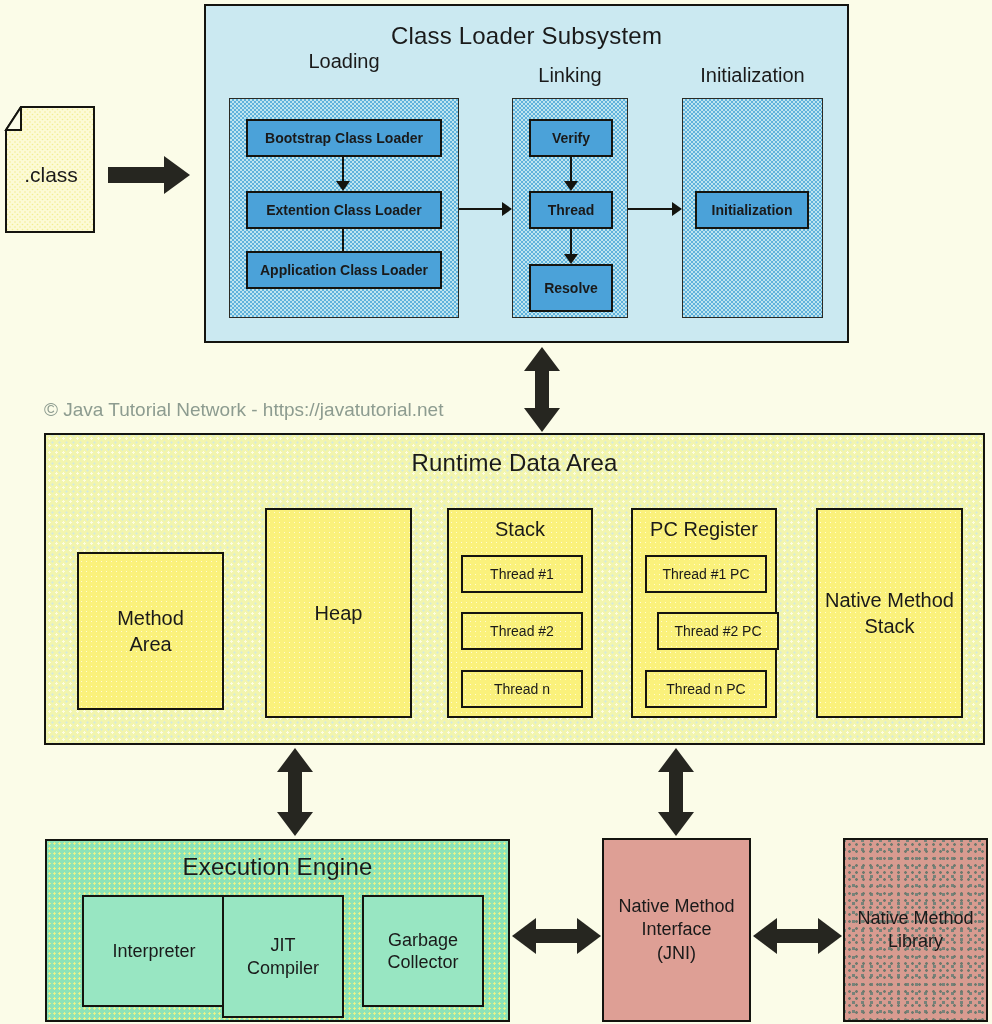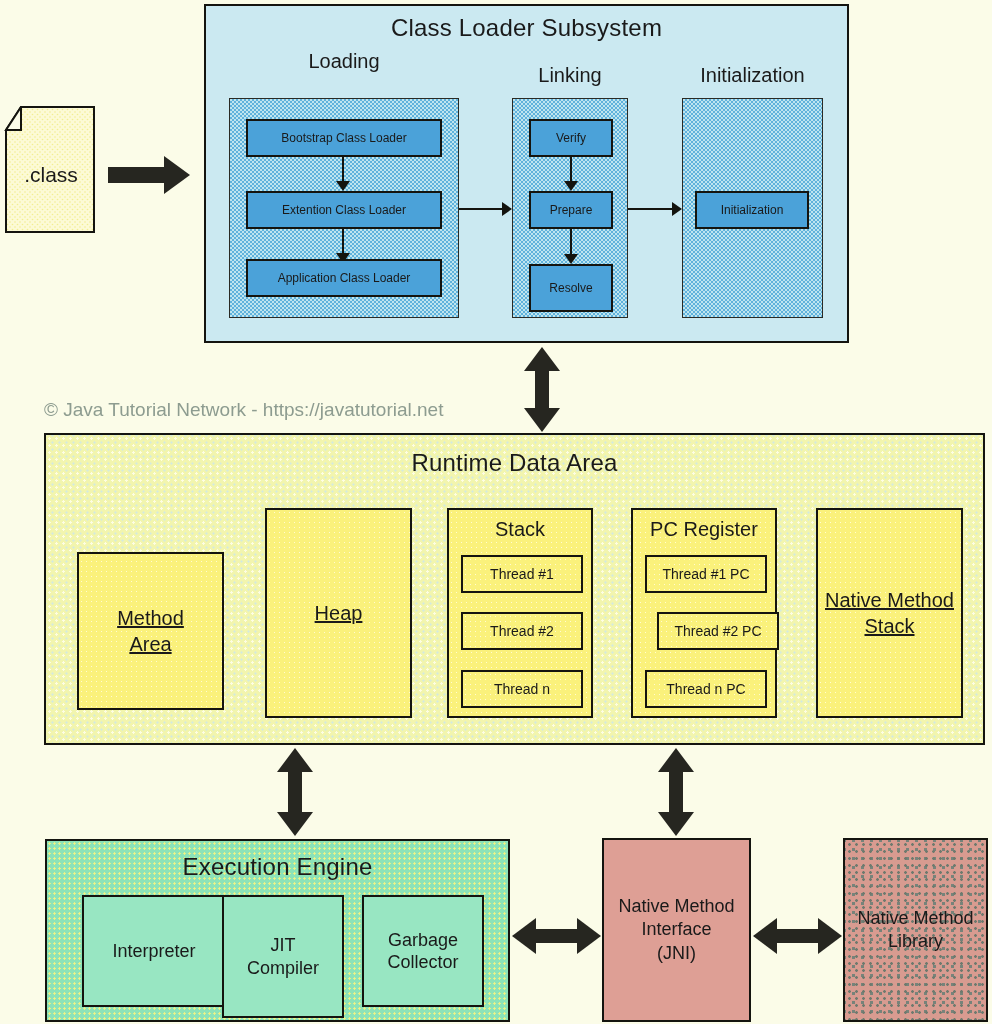--- a/index.html
+++ b/index.html
@@ -26,26 +26,26 @@
     background-image:radial-gradient(#6e7a6e 26%,transparent 30%),radial-gradient(#77837a 26%,transparent 30%);
     background-size:7px 7px,9px 9px;background-position:1px 1px,4px 5px;}
 
   .big-title{position:absolute;left:0;right:0;font-size:24px;letter-spacing:0.2px;text-align:center;}
 
   
   .col-header{position:absolute;font-size:20px;text-align:center;}
   .loader-col{position:absolute;border:1px solid #2a2a24;box-sizing:border-box;
     background:conic-gradient(#5fb2dc 0 25%,#bfe5ef 0 50%,#5fb2dc 0 75%,#bfe5ef 0) 0 0/4px 4px;}
   .blue-box{position:absolute;background:#4ba2d9;border:2px solid #14140f;box-sizing:border-box;
-    display:flex;align-items:center;justify-content:center;font-size:12px;text-align:center;}
+    display:flex;align-items:center;justify-content:center;font-size:14px;text-align:center;font-weight:bold;}
 
   
   .yellow-box{position:absolute;background-color:#faf17b;
     background-image:radial-gradient(#fffbd2 20%,transparent 24%);background-size:5px 5px;
-    border:2px solid #14140f;box-sizing:border-box;text-decoration:underline;}
+    border:2px solid #14140f;box-sizing:border-box;}
   .area-label{display:flex;flex-direction:column;align-items:center;justify-content:center;
     height:100%;font-size:20px;line-height:1.3;text-align:center;}
   .sub-title{position:absolute;top:8px;left:0;right:0;text-align:center;font-size:20px;}
   .thread-box{position:absolute;left:12px;width:122px;height:38px;background-color:#faf17b;
     background-image:radial-gradient(#fffbd2 20%,transparent 24%);background-size:5px 5px;
     border:2px solid #14140f;box-sizing:border-box;
     display:flex;align-items:center;justify-content:center;font-size:14px;}
 
   
   .green-box{position:absolute;background:#98e6c2;border:2px solid #14140f;box-sizing:border-box;
@@ -103,38 +103,38 @@
       <text x="47" y="76" text-anchor="middle" class="doc-text" id="svg-class-label">.class</text>
     </svg>
   </div>
 
   <div class="sarrow-right" style="left:108px;top:156px;width:82px;">
     <div class="shaft"></div>
       <div class="head"></div>
   </div>
 
   <div id="class-loader" class="section">
-    <div class="big-title" style="top:8px;">Class Loader Subsystem</div>
+    <div class="big-title" style="top:16px;">Class Loader Subsystem</div>
 
     <div class="col-header" style="left:23px;top:44px;width:230px;">Loading</div>
     <div class="col-header" style="left:306px;top:58px;width:116px;">Linking</div>
     <div class="col-header" style="left:476px;top:58px;width:141px;">Initialization</div>
 
     <div class="loader-col" style="left:23px;top:92px;width:230px;height:220px;">
       <div class="blue-box" style="left:16px;top:20px;width:196px;height:38px;">Bootstrap Class Loader</div>
       <div class="arrow-v" style="left:105px;top:58px;height:34px;"></div>
       <div class="blue-box" style="left:16px;top:92px;width:196px;height:38px;">Extention Class Loader</div>
       <div class="arrow-v" style="left:105px;top:130px;height:34px;"></div>
-      <div class="blue-box" style="left:16px;top:160px;width:196px;height:38px;">Application Class Loader</div>
+      <div class="blue-box" style="left:16px;top:152px;width:196px;height:38px;">Application Class Loader</div>
     </div>
 
     <div class="loader-col" style="left:306px;top:92px;width:116px;height:220px;">
       <div class="blue-box" style="left:16px;top:20px;width:84px;height:38px;">Verify</div>
       <div class="arrow-v" style="left:50px;top:58px;height:34px;"></div>
-      <div class="blue-box" style="left:16px;top:92px;width:84px;height:38px;">Prepare</div>
+      <div class="blue-box" style="left:16px;top:92px;width:84px;height:38px;">Thread</div>
       <div class="arrow-v" style="left:50px;top:130px;height:35px;"></div>
       <div class="blue-box" style="left:16px;top:165px;width:84px;height:48px;">Resolve</div>
     </div>
 
     <div class="loader-col" style="left:476px;top:92px;width:141px;height:220px;">
       <div class="blue-box" style="left:12px;top:92px;width:114px;height:38px;">Initialization</div>
     </div>
 
     <div class="arrow-h" style="left:253px;top:195px;width:53px;"></div>
     <div class="arrow-h" style="left:422px;top:195px;width:54px;"></div>

